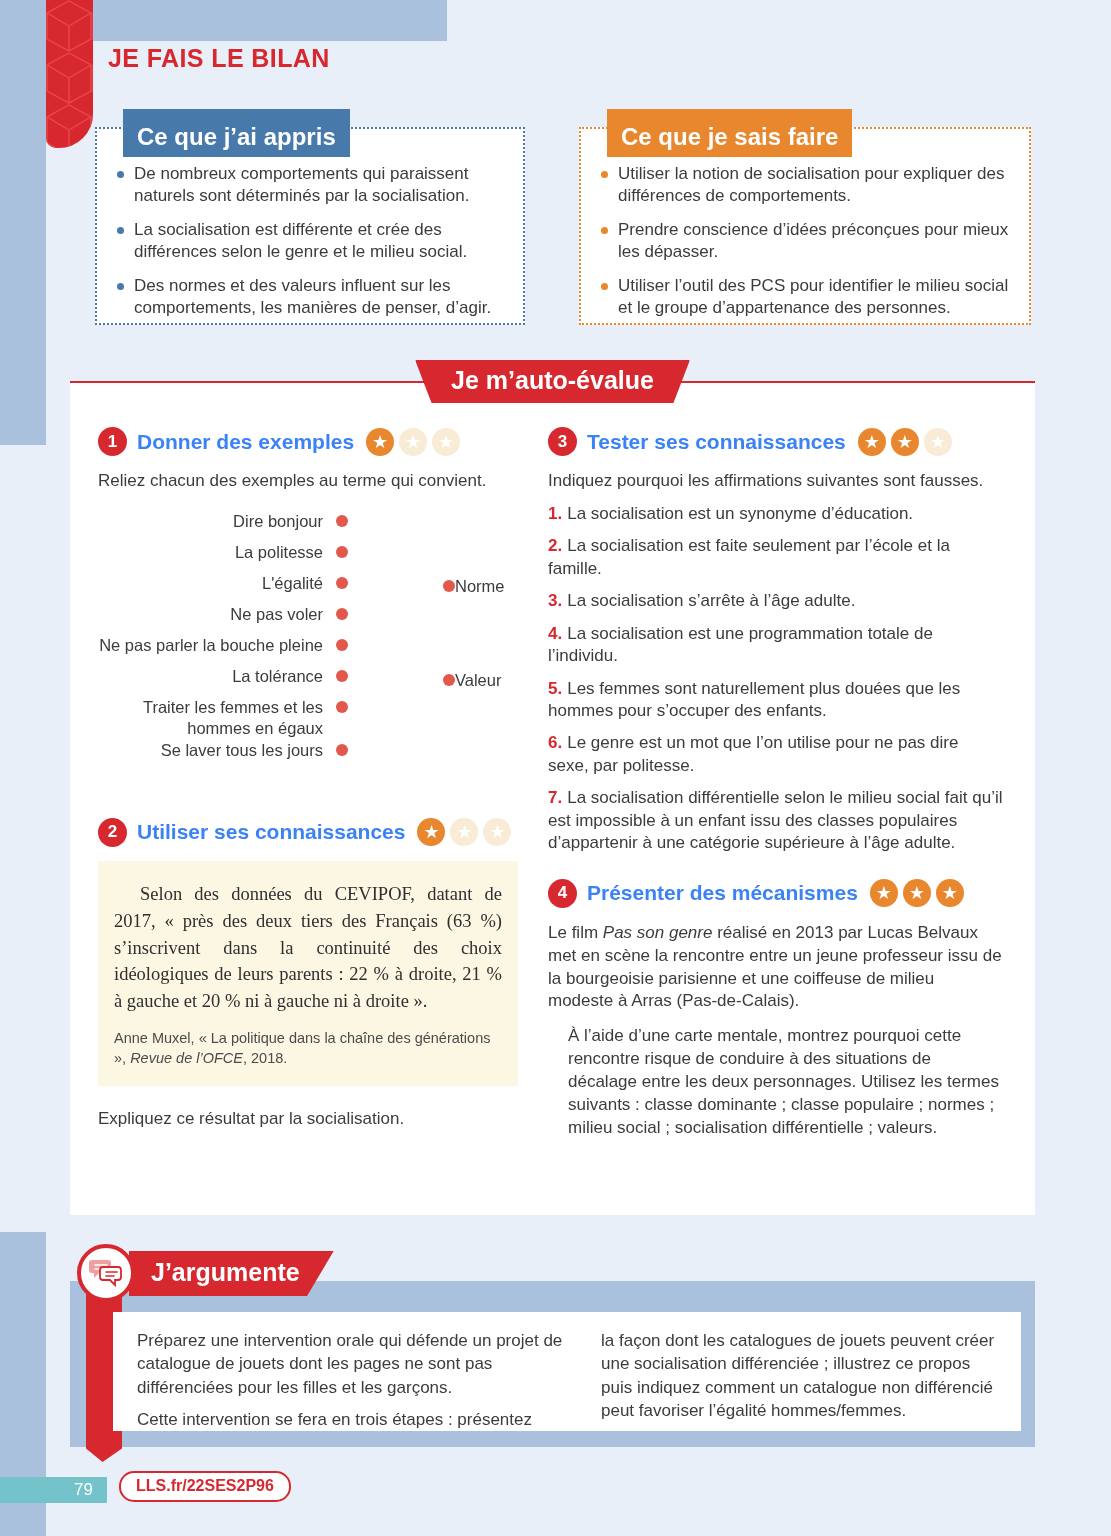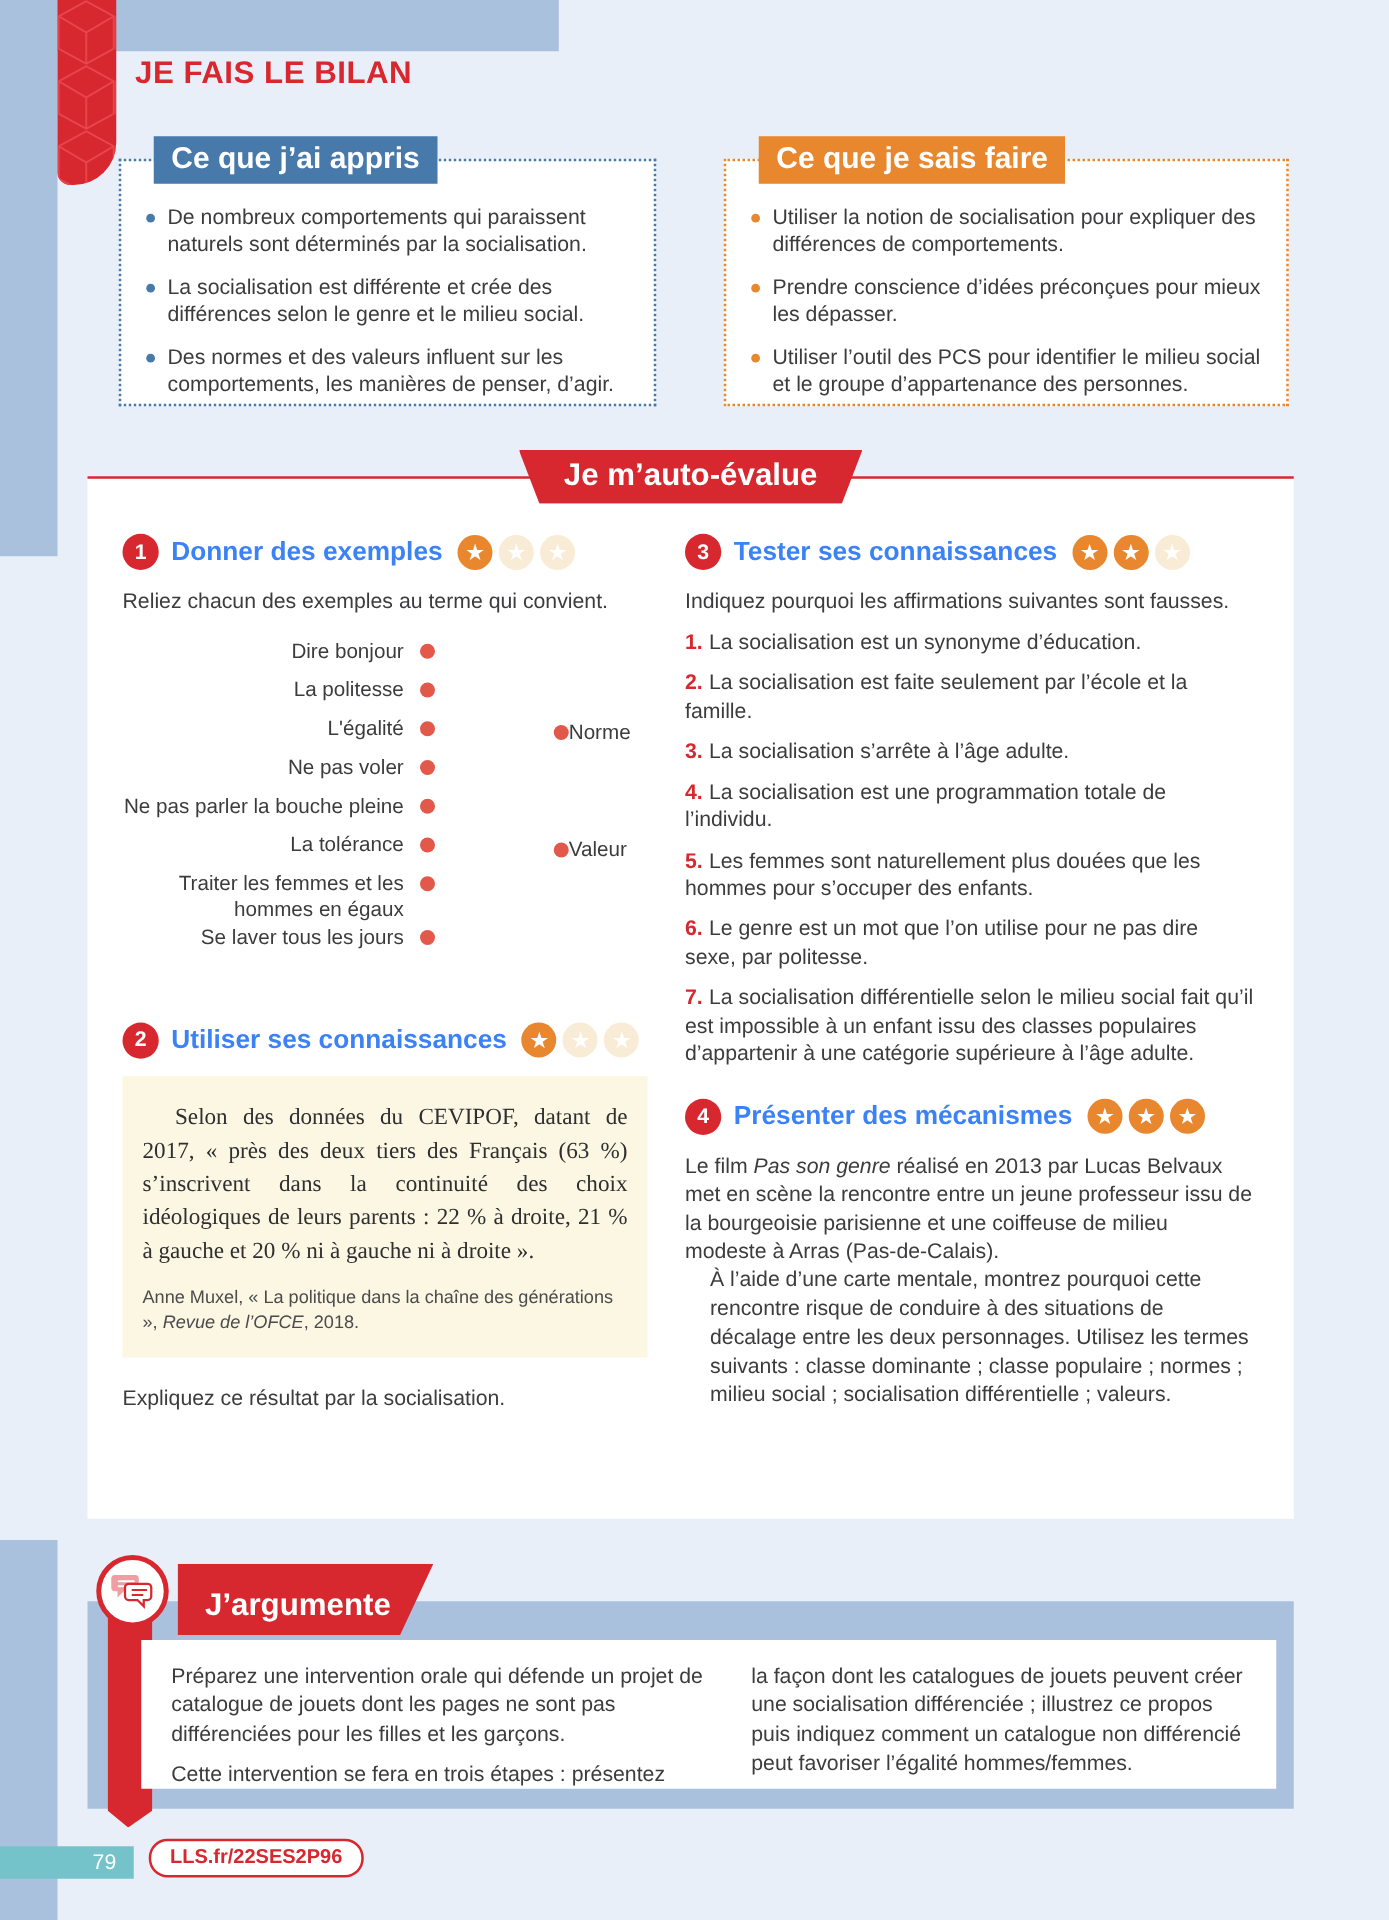--- a/index.html
+++ b/index.html
@@ -18,21 +18,21 @@
   .ribbon { position:absolute; left:46px; top:0; width:47px; height:148px; background:var(--red);
             border-radius:0 0 34px 10px; overflow:hidden; }
   .page-title { position:absolute; left:108px; top:44px; font-size:25px; font-weight:700;
                 color:var(--red); letter-spacing:.4px; }
 
   
   .box { position:absolute; top:127px; height:198px; background:#fff; border:2px dotted; padding:34px 16px 0 20px; }
   .box.learned { left:95px; width:430px; border-color:var(--steel); }
   .box.skills  { left:579px; width:452px; border-color:var(--orange); }
   .box-chip { position:absolute; top:-20px; left:26px; color:#fff; font-weight:700; font-size:24px;
-              padding:3px 14px 5px; line-height:1.25; white-space:nowrap; }
+              padding:13px 14px 5px; line-height:1.25; white-space:nowrap; }
   .learned .box-chip { background:var(--steel); }
   .skills  .box-chip { background:var(--orange); }
   .li-bullet { display:flex; gap:10px; margin-bottom:11px; font-size:17px; line-height:1.32; }
   .b-dot { width:7px; height:7px; border-radius:50%; margin-top:8px; flex:none; }
   .learned .b-dot { background:var(--steel); }
   .skills  .b-dot { background:var(--orange); }
 
   
   .main-panel { position:absolute; left:70px; top:381px; width:965px; height:834px; background:#fff;
                 border-top:2px solid var(--red); display:flex; gap:30px; padding:44px 28px 0; }
@@ -67,32 +67,32 @@
 
   
   .quote-box { background:var(--cream); padding:20px 16px 18px; margin:14px 0 22px; }
   .quote-text { font-family:"Liberation Serif","DejaVu Serif",serif; font-size:18.5px; line-height:1.45;
                 text-align:justify; text-indent:26px; color:#2f2f31; }
   .quote-src { margin-top:14px; font-size:14.5px; color:#4b4b4d; line-height:1.35; }
 
   
   .li-numbered { font-size:17px; line-height:1.32; margin-bottom:10px; }
   .n-num { color:var(--red); font-weight:700; margin-right:5px; }
-  .ex4-intro { }
+  .ex4-intro { margin-bottom:12px; }
   .ex4-task  { margin-left:20px; }
 
   
   .argue-band { position:absolute; left:70px; top:1281px; width:965px; height:166px; background:var(--blueband); }
   .argue-bar { position:absolute; left:86px; top:1268px; width:36px; height:194px; background:var(--red);
                clip-path:polygon(0 0,100% 0,100% 93%,46% 100%,0 93%); }
   .argue-circle { position:absolute; left:77px; top:1244px; width:58px; height:58px; border-radius:50%;
                   background:#fff; border:4px solid var(--red); display:flex; align-items:center;
                   justify-content:center; z-index:3; }
-  .argue-banner { position:absolute; left:142px; top:1251px; background:var(--red); color:#fff;
-                  font-weight:700; font-size:25px; padding:19px 34px 9px 22px;
+  .argue-banner { position:absolute; left:129px; top:1251px; background:var(--red); color:#fff;
+                  font-weight:700; font-size:25px; padding:7px 34px 9px 22px;
                   clip-path:polygon(0 0,100% 0,87% 100%,0 100%); z-index:2; white-space:nowrap; }
   .argue-panel { position:absolute; left:113px; top:1312px; width:908px; height:119px; background:#fff;
                  display:flex; gap:32px; padding:17px 24px 0 24px; z-index:1; }
   .argue-col { font-size:17px; line-height:1.38; }
   .argue-col.c1 { width:432px; flex:none; }
   .argue-col.c2 { flex:1; }
   .argue-col .p2 { margin-top:9px; }
 
   
   .page-band { position:absolute; left:0; top:1477px; width:107px; height:26px; background:var(--teal);

